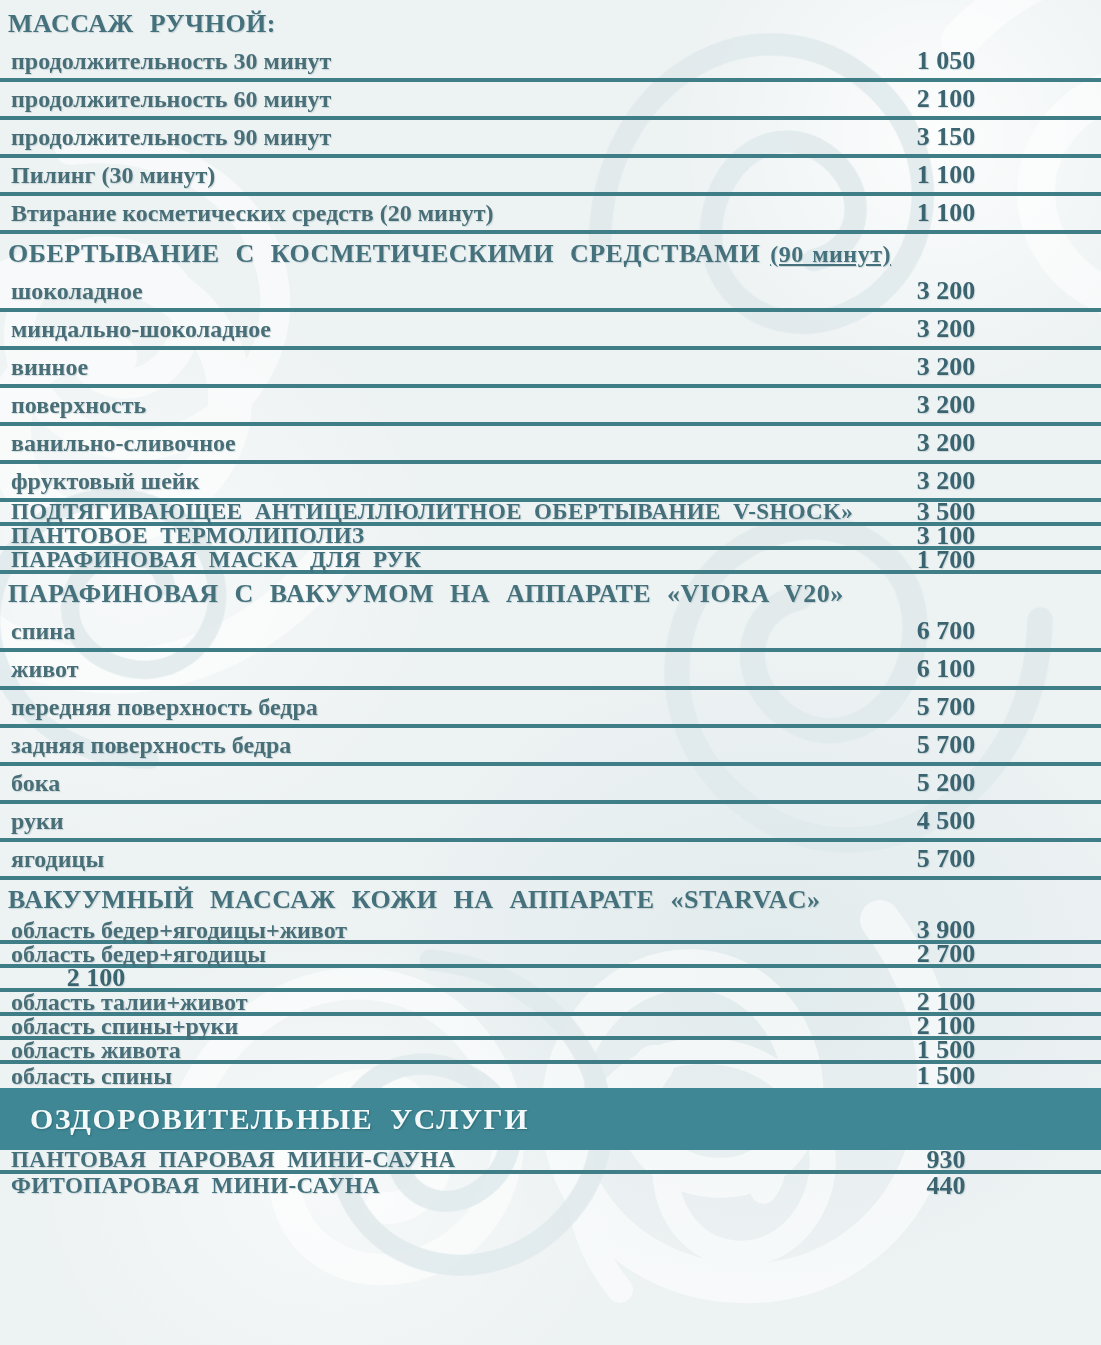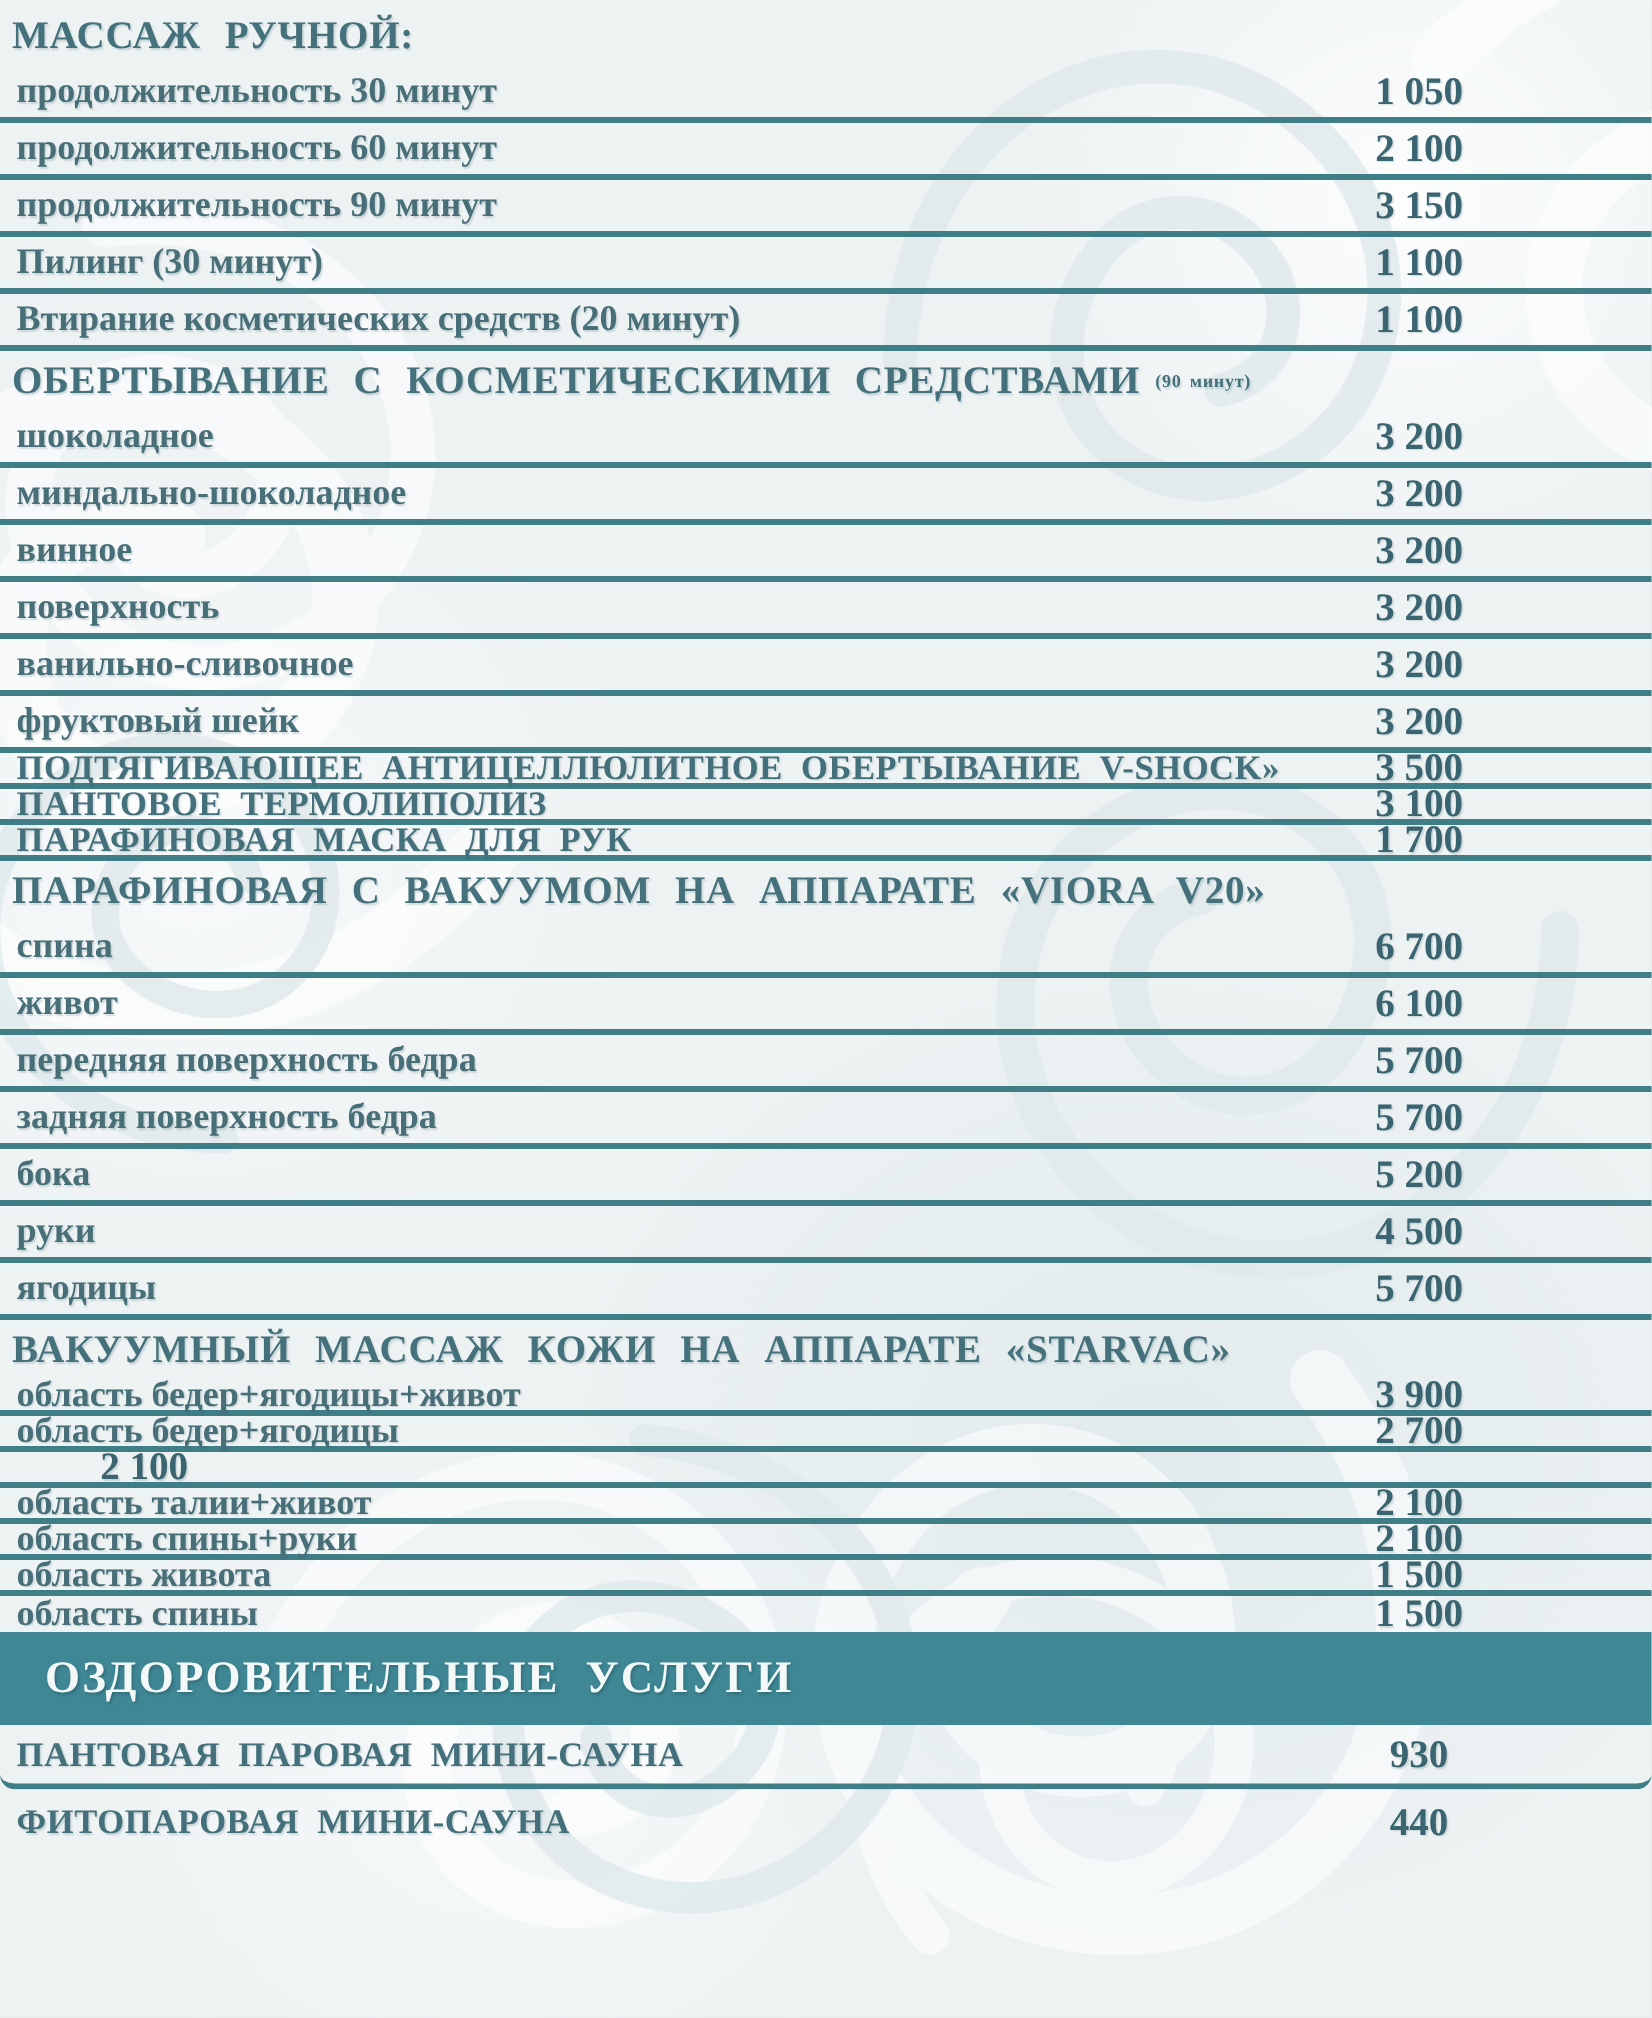--- a/index.html
+++ b/index.html
@@ -23,39 +23,39 @@
       radial-gradient(500px 420px at 30% 88%, rgba(255,255,255,.55), rgba(255,255,255,0) 60%),
       var(--bg);
   }
   .bg{position:absolute;inset:0;z-index:0;pointer-events:none;}
   .content{position:relative;z-index:1;padding-top:4px;}
   .stitle{
     height:40px;display:flex;align-items:center;padding-left:8px;
     color:var(--title);font-weight:bold;font-size:26px;letter-spacing:.5px;word-spacing:9px;
     text-shadow:1px 1px 1px rgba(40,80,90,.18);
   }
-  .stitle .stitle-note{font-size:12px;font-weight:bold;margin-left:10px;word-spacing:2px;}
+  .stitle .stitle-note{font-size:24px;font-weight:bold;margin-left:10px;word-spacing:2px;text-decoration:underline;}
   .row{
     height:38px;display:flex;align-items:center;padding-left:11px;
     border-bottom:4px solid var(--line);
   }
   .row .lbl{
     flex:1;color:var(--text);font-weight:bold;font-size:24px;
     text-shadow:1px 1px 1px rgba(40,80,90,.18);white-space:nowrap;overflow:hidden;
   }
   .row.caps .lbl{
     color:var(--caps-text);font-size:23px;letter-spacing:.4px;word-spacing:6px;
   }
   .row .price{
     width:170px;margin-right:70px;text-align:center;flex:none;
     color:var(--price);font-weight:bold;font-size:26px;
     text-shadow:1px 1px 1px rgba(40,80,90,.18);
   }
   .row.h36{height:24px;}
-  .row.h39{height:43px;border-radius:10px;}
+  .row.h39{height:24px;}
   .row.no-line{border-bottom:none;}
   .banner{
     height:62px;display:flex;align-items:center;padding-left:30px;
     background:var(--banner-bg);color:var(--banner-text);
     font-weight:bold;font-size:30px;letter-spacing:1.5px;word-spacing:8px;
     text-shadow:1px 1px 2px rgba(20,60,70,.35);
   }
 </style>
 </head>
 <body>

